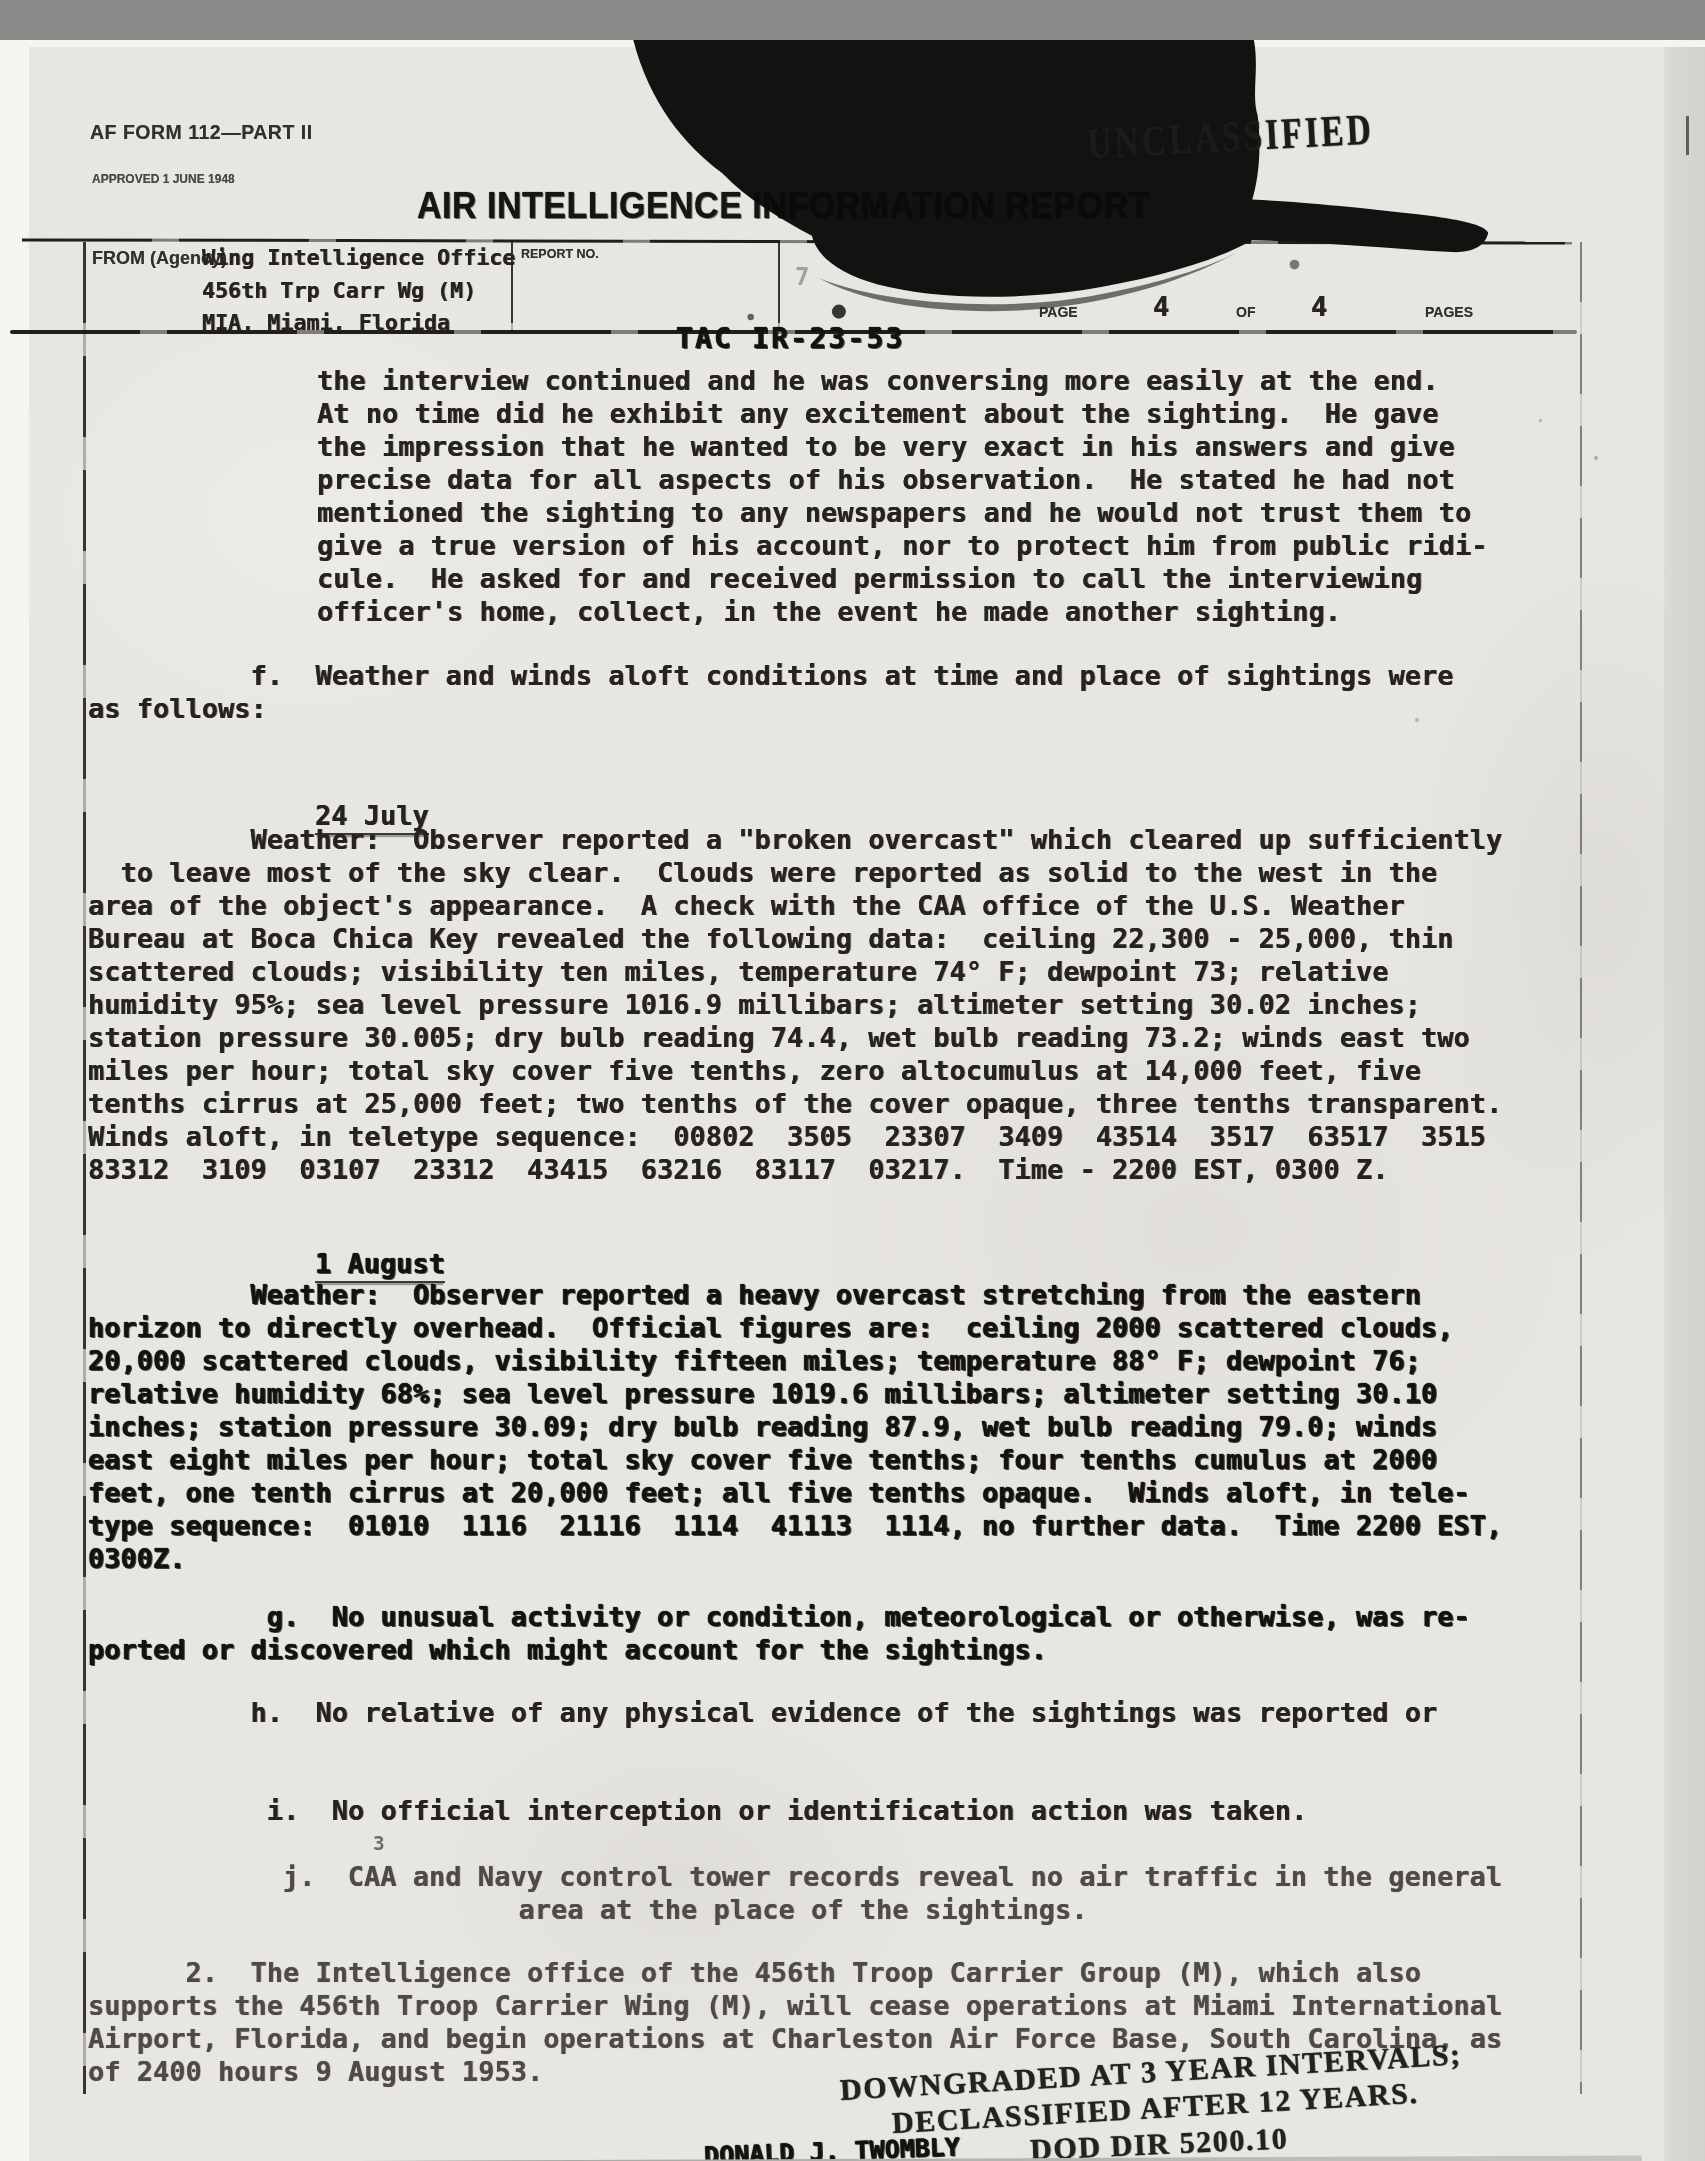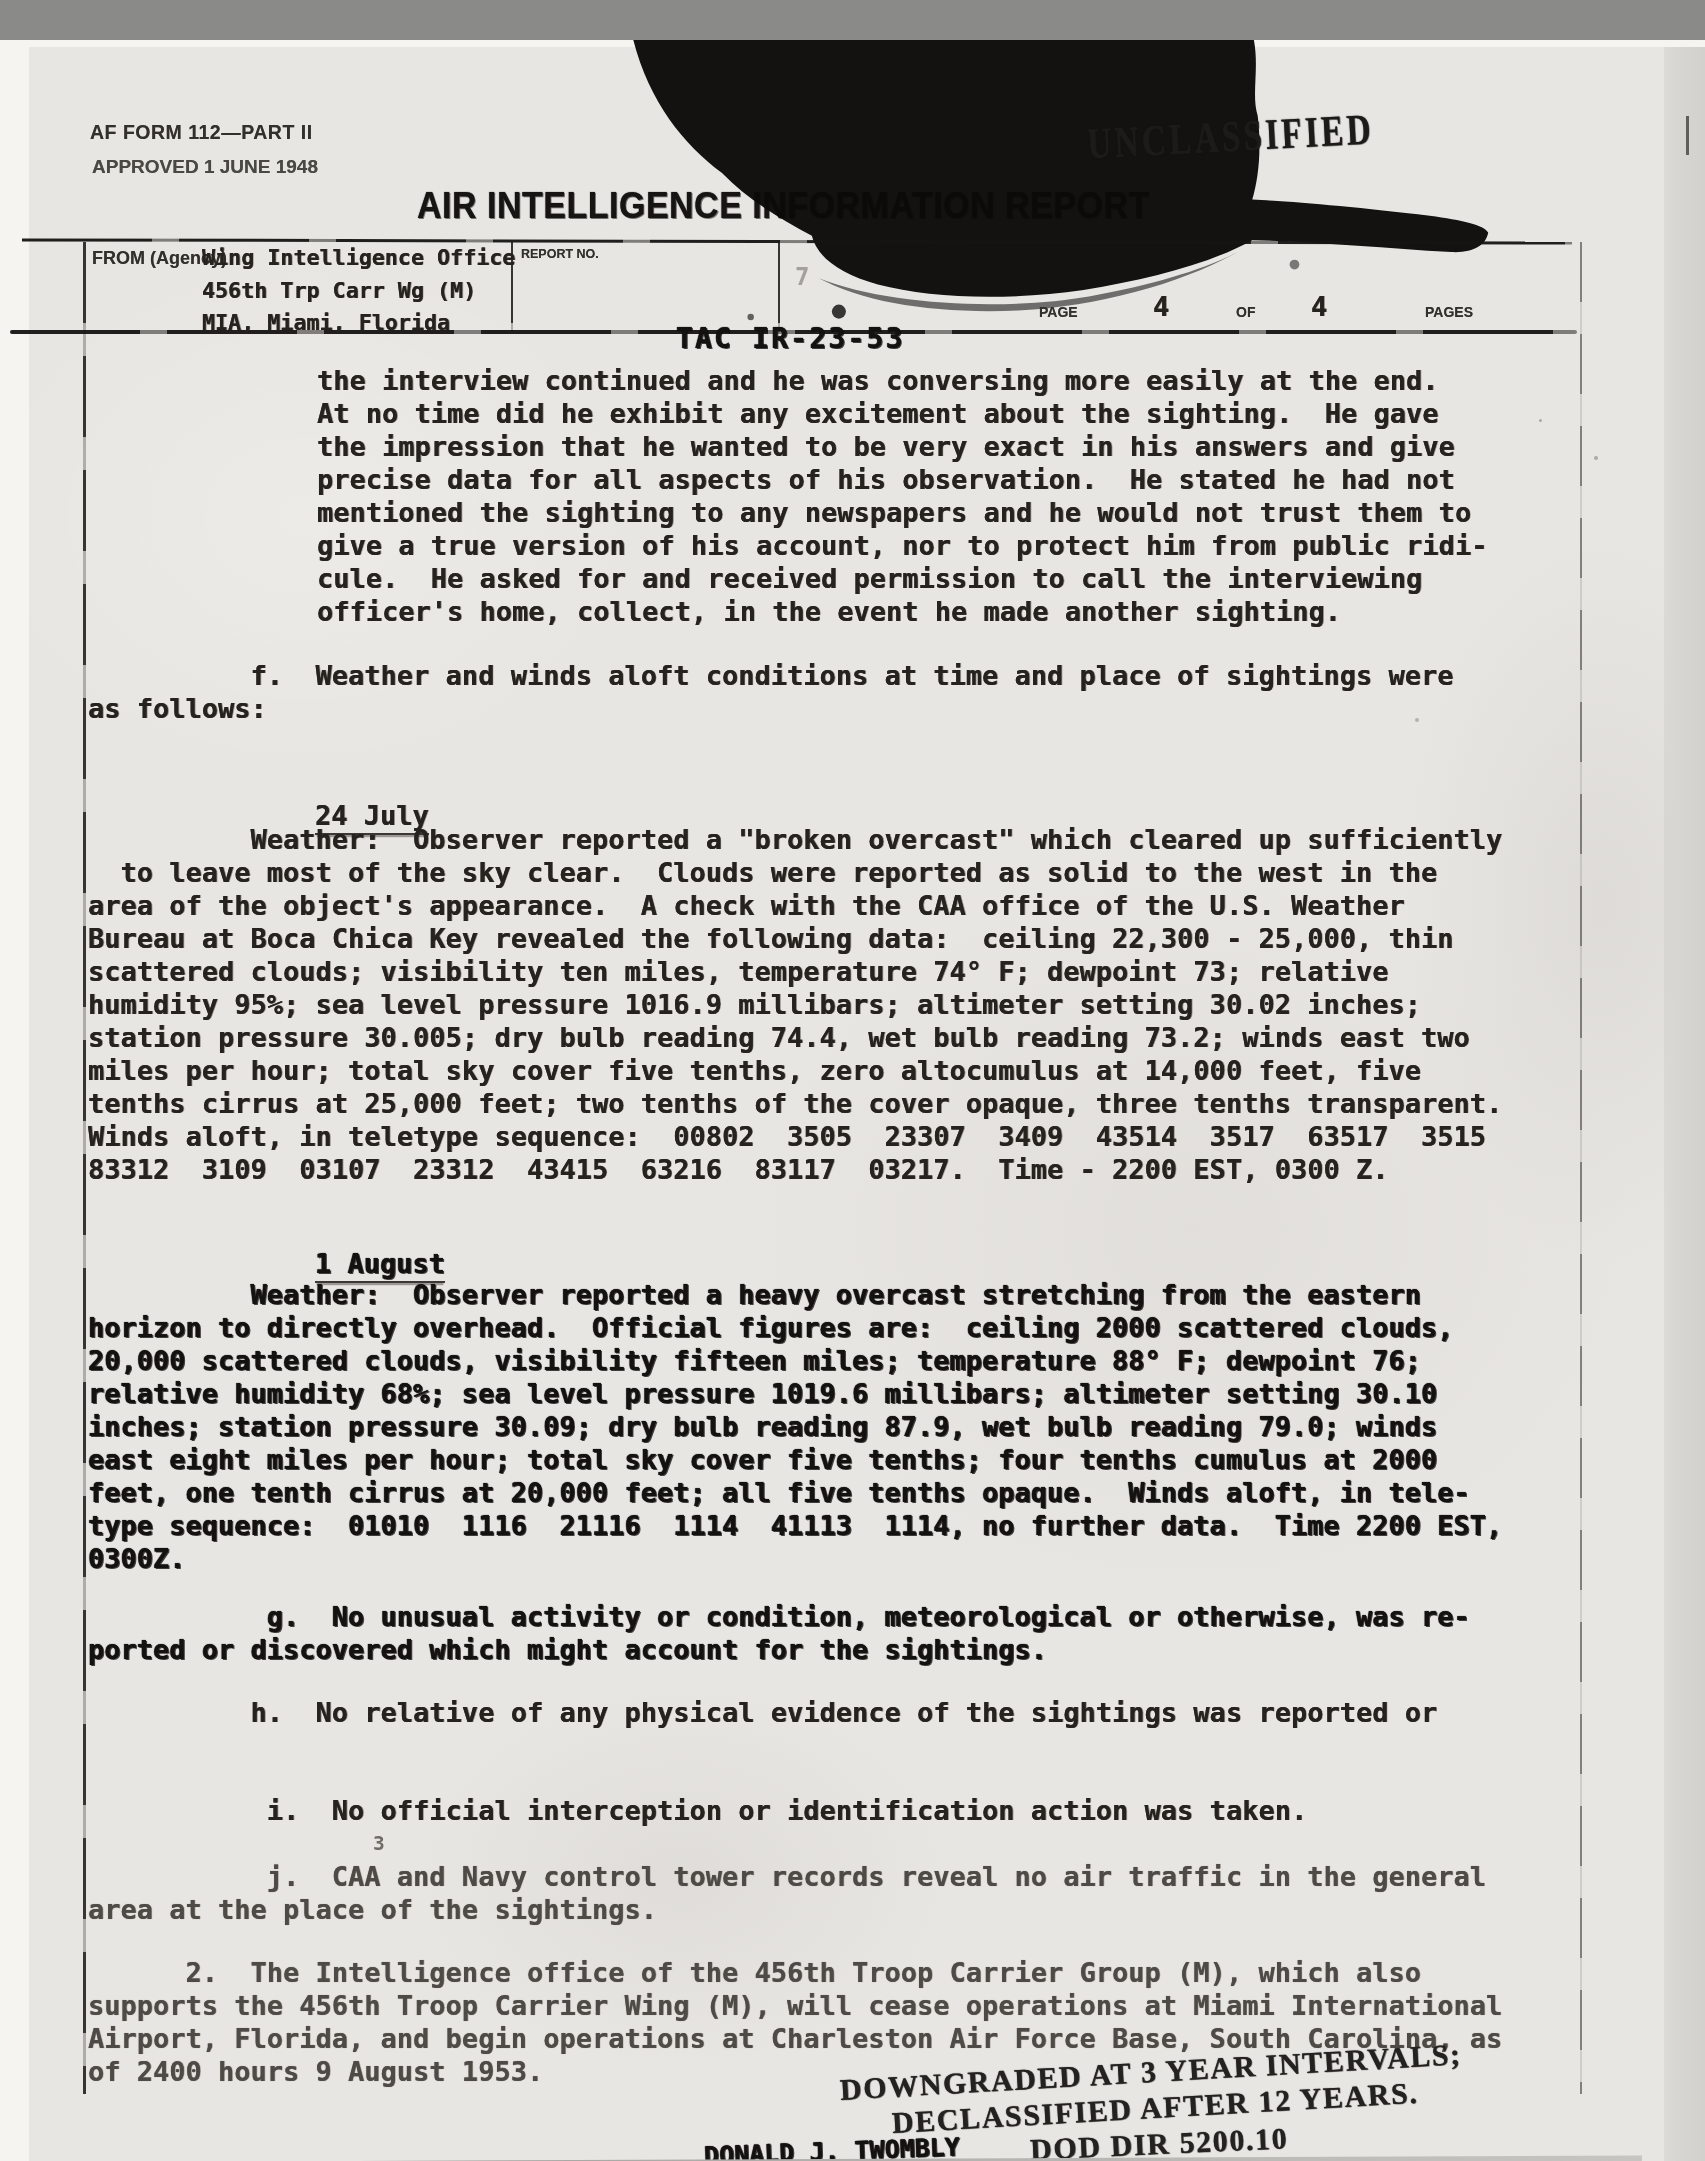--- a/index.html
+++ b/index.html
@@ -50,21 +50,21 @@
 </head>
 <body>
 
 <div id="page">
 
   <div class="abs" id="edge-right"></div>
   <div class="abs" id="edge-left"></div>
   <div class="abs" id="edge-top"></div>
 
   <div class="abs formprint" style="left:90px;top:81px;font-size:19.5px;letter-spacing:0.5px;">AF FORM 112—PART II</div>
-  <div class="abs formprint" style="left:92px;top:116px;font-size:19px;color:#4a4843;">APPROVED 1 JUNE 1948</div>
+  <div class="abs formprint" style="left:92px;top:132px;font-size:12px;color:#4a4843;">APPROVED 1 JUNE 1948</div>
 
   <div class="abs" id="report-title" style="left:417px;top:145px;font-family:'Liberation Sans',sans-serif;font-weight:bold;">AIR INTELLIGENCE INFORMATION REPORT</div>
 
   <svg class="abs" style="left:585px;top:0;" width="932" height="303" viewBox="0 0 1720 560">
     <path fill="#0b0a09" fill-opacity="0.97" d="
       M 88 0 L 1235 0
       C 1245 55 1230 100 1242 140
       C 1250 210 1242 260 1232 295
       C 1300 298 1420 308 1560 325
       C 1620 333 1660 342 1668 356
@@ -123,21 +123,21 @@
   <div class="abs typed ink-heavy" style="left:88px;top:1238px;"><div class="tline">          Weather:  Observer reported a heavy overcast stretching from the eastern</div><div class="tline">horizon to directly overhead.  Official figures are:  ceiling 2000 scattered clouds,</div><div class="tline">20,000 scattered clouds, visibility fifteen miles; temperature 88° F; dewpoint 76;</div><div class="tline">relative humidity 68%; sea level pressure 1019.6 millibars; altimeter setting 30.10</div><div class="tline">inches; station pressure 30.09; dry bulb reading 87.9, wet bulb reading 79.0; winds</div><div class="tline">east eight miles per hour; total sky cover five tenths; four tenths cumulus at 2000</div><div class="tline">feet, one tenth cirrus at 20,000 feet; all five tenths opaque.  Winds aloft, in tele-</div><div class="tline">type sequence:  01010  1116  21116  1114  41113  1114, no further data.  Time 2200 EST,</div><div class="tline">0300Z.</div></div>
 
   <div class="abs typed ink-heavy" style="left:88px;top:1560px;"><div class="tline">           g.  No unusual activity or condition, meteorological or otherwise, was re-</div><div class="tline">ported or discovered which might account for the sightings.</div></div>
 
   <div class="abs typed ink-med" style="left:88px;top:1656px;"><div class="tline">          h.  No relative of any physical evidence of the sightings was reported or</div></div>
 
   <div class="abs typed ink-med" style="left:88px;top:1754px;"><div class="tline">           i.  No official interception or identification action was taken.</div></div>
 
   <div class="abs typed" style="left:373px;top:1787px;font-size:19.5px;color:#6e6a64;text-shadow:none;">3</div>
 
-  <div class="abs typed ink-faint" style="left:88px;top:1820px;"><div class="tline">           j.  CAA and Navy control tower records reveal no air traffic in the general</div><div class="tline">area at the place of the sightings.</div></div>
+  <div class="abs typed ink-faint" style="left:104px;top:1820px;text-align:center;"><div class="tline">           j.  CAA and Navy control tower records reveal no air traffic in the general</div><div class="tline">area at the place of the sightings.</div></div>
 
   <div class="abs typed ink-faint" style="left:88px;top:1916px;"><div class="tline">      2.  The Intelligence office of the 456th Troop Carrier Group (M), which also</div><div class="tline">supports the 456th Troop Carrier Wing (M), will cease operations at Miami International</div><div class="tline">Airport, Florida, and begin operations at Charleston Air Force Base, South Carolina, as</div><div class="tline">of 2400 hours 9 August 1953.</div></div>
 
   <div class="abs" style="left:839px;top:2033px;transform:rotate(-3.3deg);transform-origin:left top;">
     <div class="stamp-serif footer-stamp">DOWNGRADED AT 3 YEAR INTERVALS;</div>
     <div class="stamp-serif footer-stamp" style="margin-left:50px;margin-top:2.2px;">DECLASSIFIED AFTER 12 YEARS.</div>
   </div>
 
   <div class="abs typed ink-heavy" style="left:704px;top:2095px;font-size:25px;transform:rotate(-2deg);">DONALD J. TWOMBLY</div>
   <div class="abs stamp-serif footer-stamp" style="left:1030px;top:2087px;transform:rotate(-2.6deg);">DOD DIR 5200.10</div>

